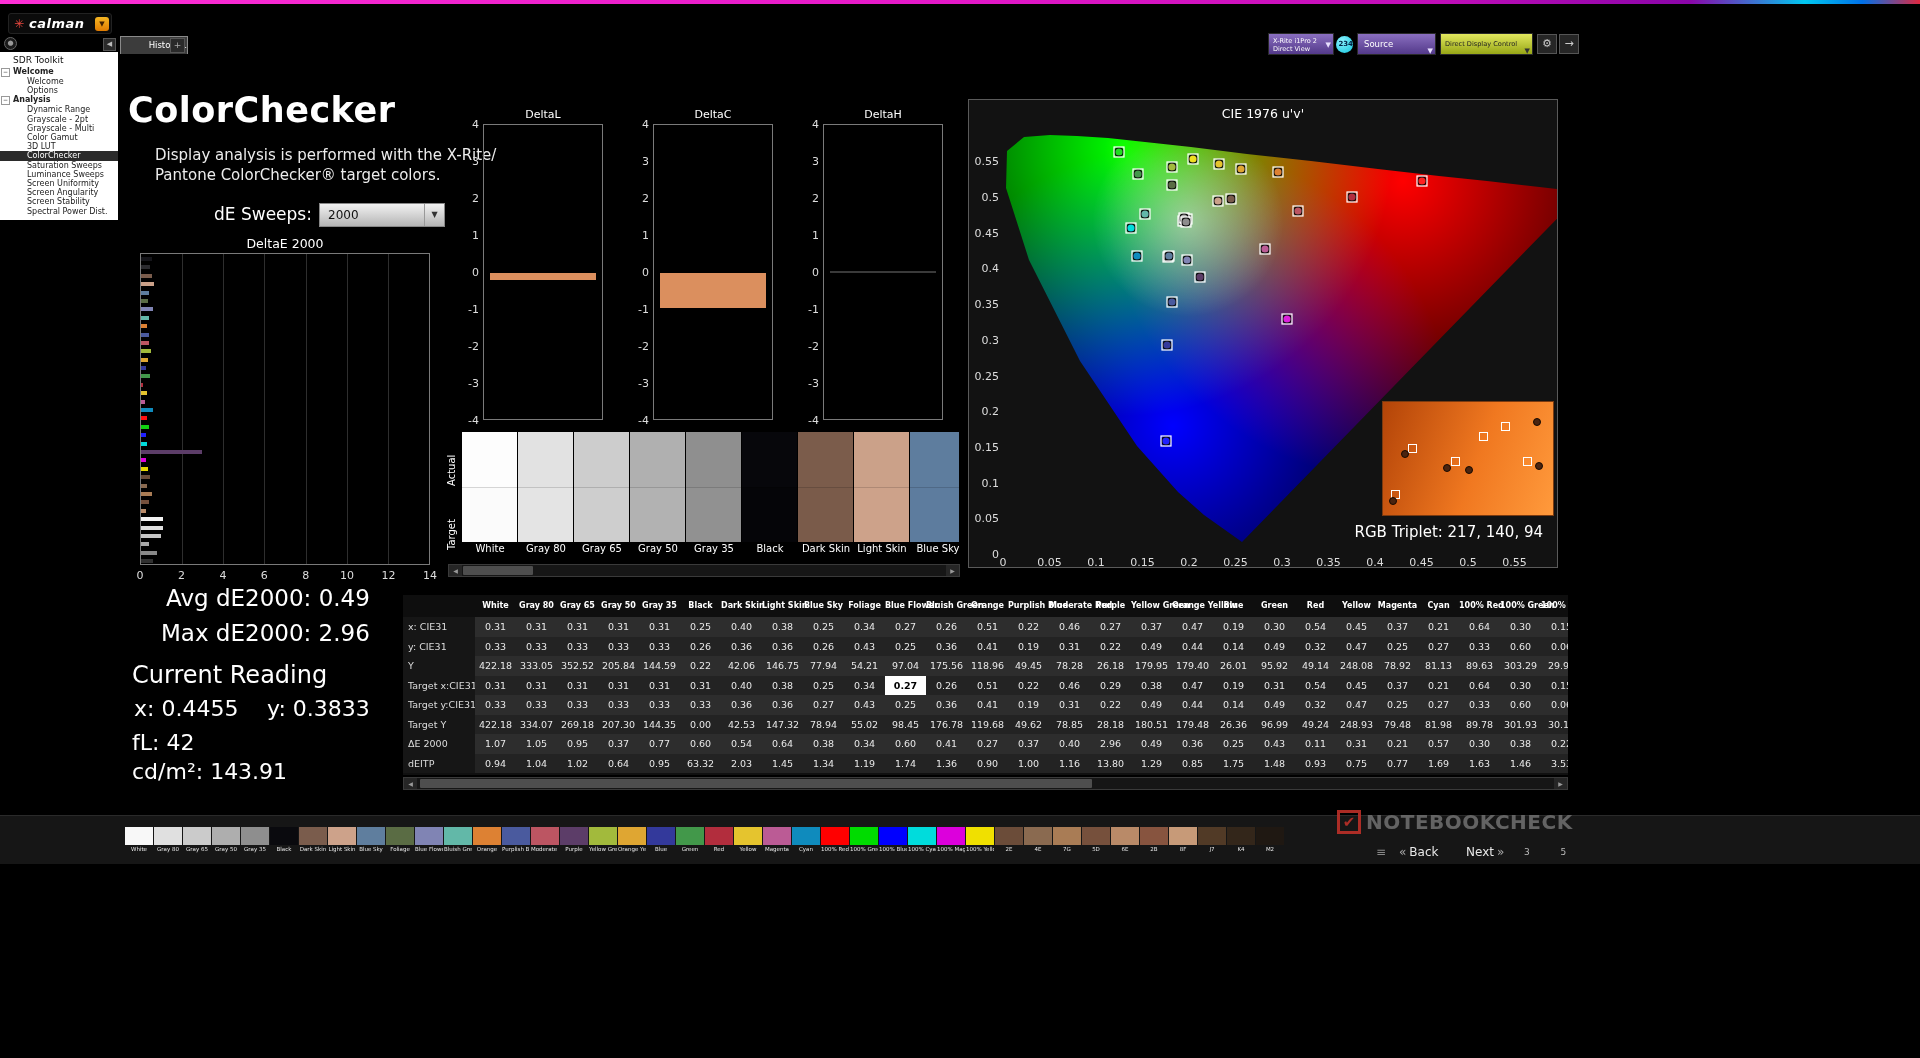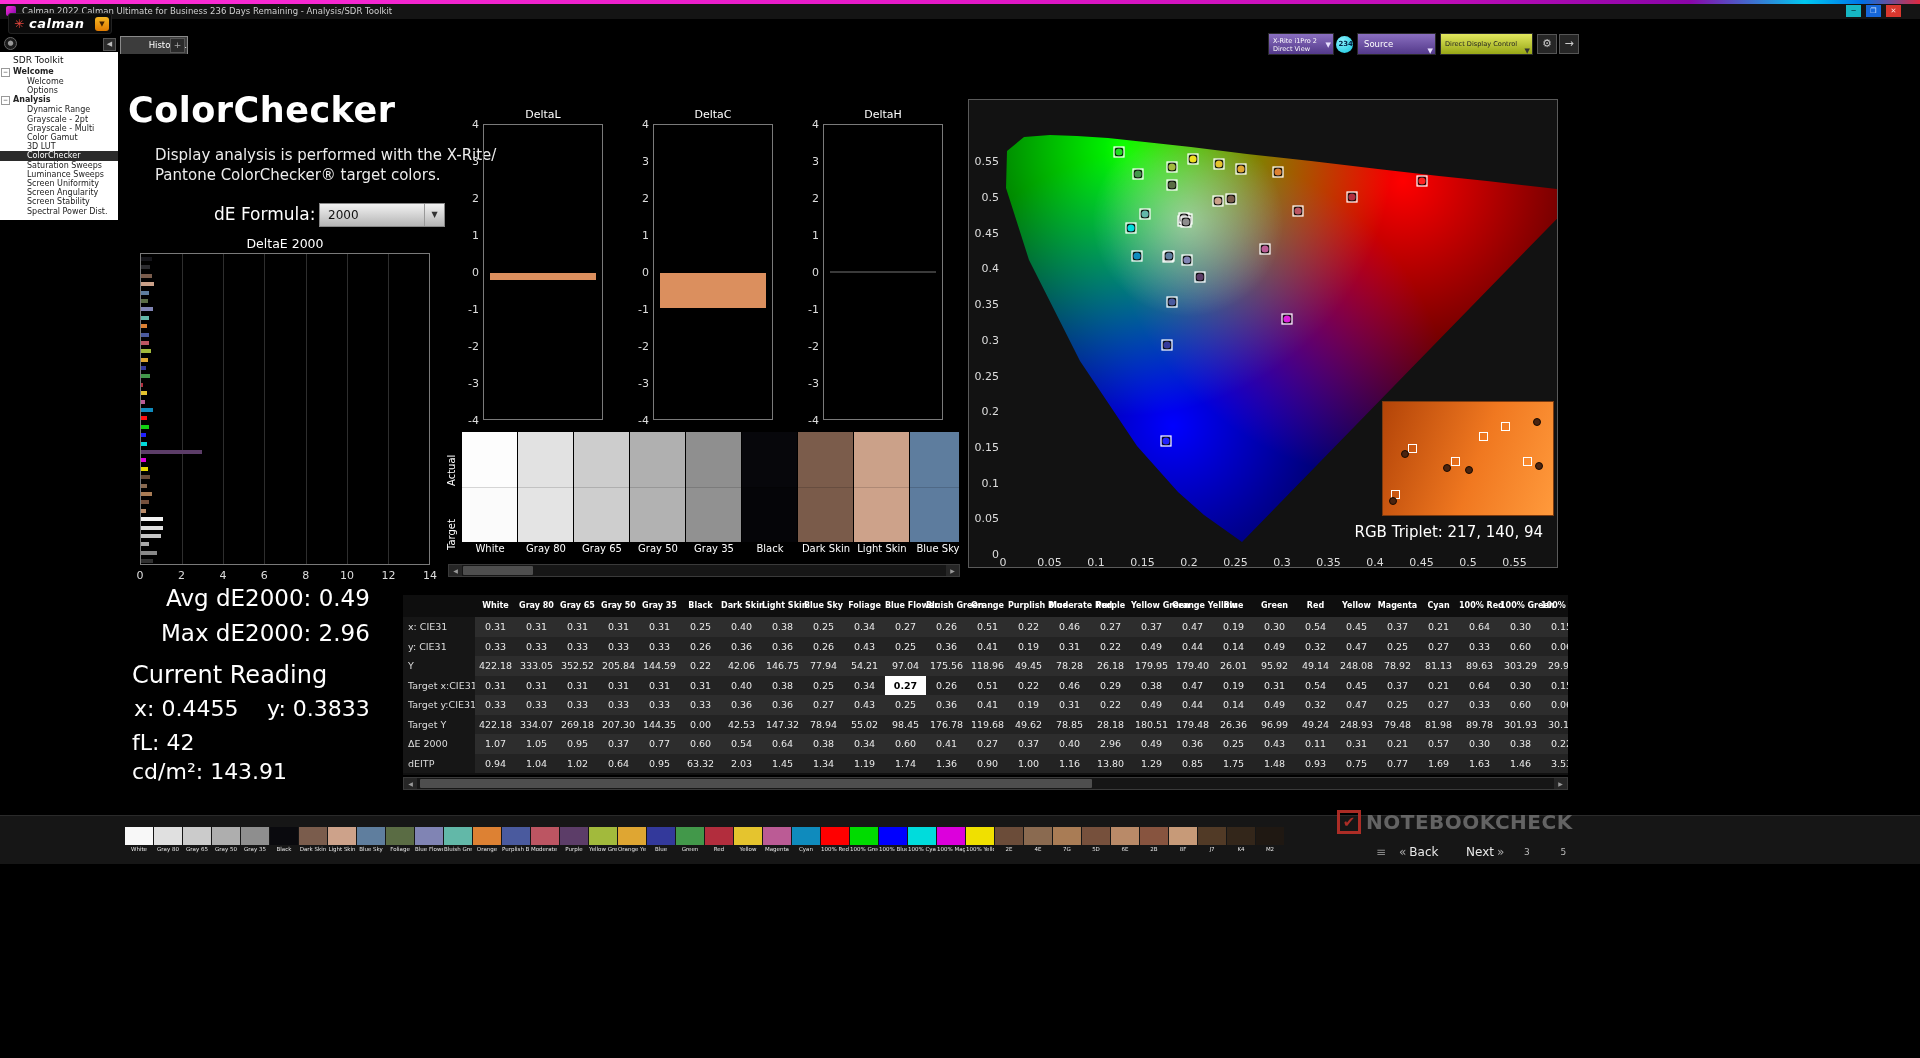--- a/index.html
+++ b/index.html
@@ -138,27 +138,20 @@
 .nav .chev{color:#aaa;margin:0 3px}
 #page-ind{position:absolute;left:1524px;top:847px;font-size:9px;color:#bbb;letter-spacing:14px}
 </style>
 </head>
 <body>
 
 <div id="screen">
 
   <div id="accent"></div>
 
-  <div id="titlebar">
-    <span id="tb-icon"></span>
-    <span id="tb-title">Calman 2022 Calman Ultimate for Business 236 Days Remaining  - Analysis/SDR Toolkit</span>
-    <span id="btn-min" class="win-btn">─</span>
-    <span id="btn-max" class="win-btn">❐</span>
-    <span id="btn-close" class="win-btn">✕</span>
-  </div>
 
   <div id="logo">
     <span id="logo-star">✳</span>
     <span id="logo-text">calman</span>
     <span id="logo-chev">▼</span>
   </div>
 
   <div id="side-circle-btn">●</div>
   <div id="side-collapse-btn">◀</div>
   <div id="tab-history">History 1</div>
@@ -199,21 +192,21 @@
         <div class="tree-item lvl1">Screen Uniformity</div>
         <div class="tree-item lvl1">Screen Angularity</div>
         <div class="tree-item lvl1">Screen Stability</div>
         <div class="tree-item lvl1">Spectral Power Dist.</div>
       </div>
   </div>
 
   <div id="page-title">ColorChecker</div>
   <div id="desc1">Display analysis is performed with the X-Rite/</div>
   <div id="desc2">Pantone ColorChecker® target colors.</div>
-  <div id="formula-label">dE Formula:</div>
+  <div id="formula-label">dE Sweeps:</div>
   <div id="formula-select">
     <span>2000</span>
     <span id="formula-chev">▼</span>
   </div>
 
   <div id="de-title">DeltaE 2000</div>
   <div id="de-frame">
     <div class="de-grid" style="left:41.1px;"></div>
       <div class="de-grid" style="left:82.3px;"></div>
       <div class="de-grid" style="left:123.4px;"></div>
@@ -365,20 +358,21 @@
       <div class="sw-label">Light Skin</div>
       <div class="sw-label">Blue Sky</div>
     </div>
   <div id="sw-scroll" class="scrollbar">
     <span class="sb-arrow l">◀</span>
     <span class="sb-thumb" style="left:14px;width:70px"></span>
     <span class="sb-arrow r">▶</span>
   </div>
 
   <div id="cie-panel">
+    <div id="cie-title">CIE 1976 u'v'</div>
     <svg id="cie-svg" width="556" height="428" viewBox="0 0 556 428">
         <defs>
           <clipPath id="horseshoe">
             <path d="M239,416 L201,389 L175,366 L134,320 L77,235 L26,134 L3,62 L4,25 L21,11 L47,9 L74,10 L105,12 L142,16 L188,21 L244,28 L308,35 L375,43 L436,50 L484,55 L580,66 Z"></path>
           </clipPath>
           <radialGradient id="gG" gradientUnits="userSpaceOnUse" cx="120" cy="20" r="270">
             <stop offset="0" stop-color="#00ff00"></stop>
             <stop offset="1" stop-color="#000"></stop>
           </radialGradient>
           <radialGradient id="gR" gradientUnits="userSpaceOnUse" cx="400" cy="55" r="300">

